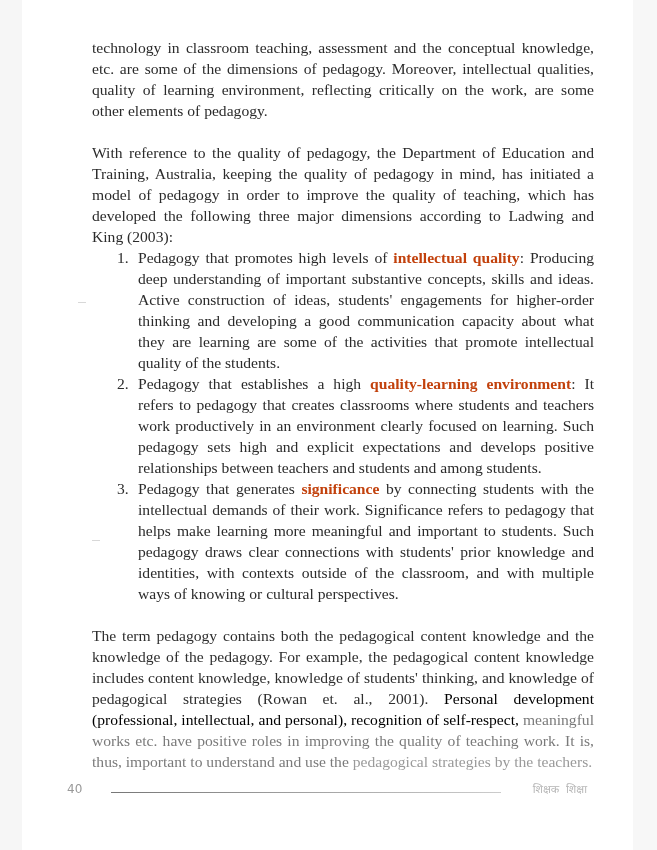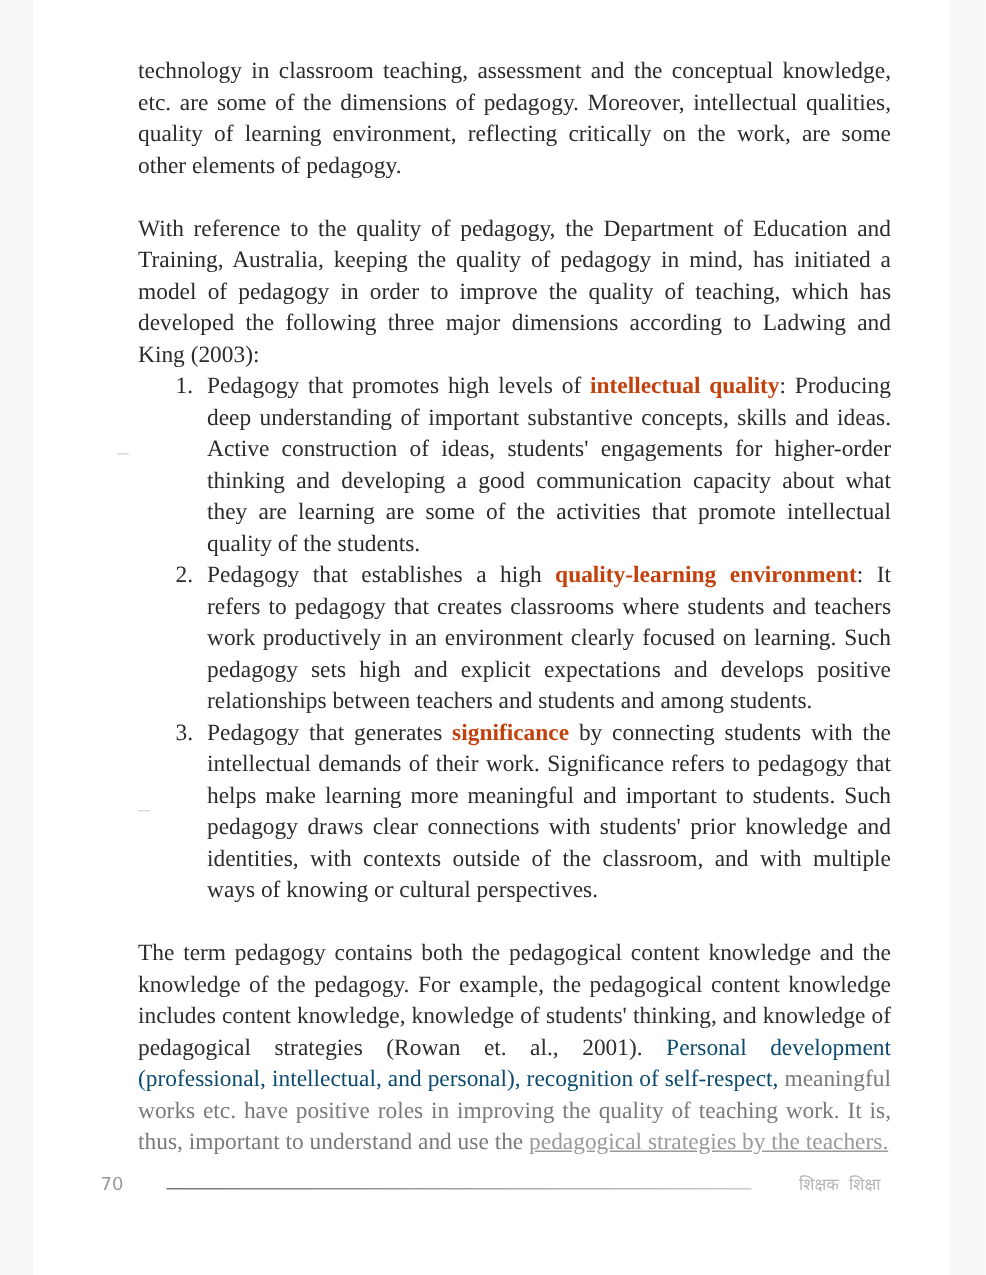--- a/index.html
+++ b/index.html
@@ -64,23 +64,23 @@
     }
     ol.dimensions li .num {
       position: absolute;
       left: 25px;
       top: 0;
     }
     b { font-weight: bold; color: #c2410c; }
     .fade-para {
       color: #2e2e2e;
     }
-    .fade-1 { color: #0c4a6e; }
+    .fade-1 { color: #000000; }
     .fade-2 { color: #7a7a7a; }
-    .fade-3 { color: #9a9a9a; text-decoration: underline; }
+    .fade-3 { color: #9a9a9a; }
     .footer {
       position: absolute;
       left: 67px;
       top: 782px;
       width: 520px;
       height: 20px;
       font-size: 13px;
       color: #a8a8a8;
     }
     .footer .page-num {
@@ -142,17 +142,17 @@
 
     <div class="para-gap"></div>
 
     <p class="fade-para"><span>The term pedagogy contains both the pedagogical content knowledge and the knowledge of the pedagogy. For example, the pedagogical content knowledge includes content knowledge, knowledge of students' thinking, and knowledge of pedagogical strategies (Rowan et. al., 2001). </span><span class="fade-1">Personal development (professional, intellectual, and personal), recognition of self-respect, </span><span class="fade-2">meaningful works etc. have positive roles in improving the quality of teaching work. It is, thus, important to understand and use the </span><span class="fade-3">pedagogical strategies by the teachers.</span></p>
   </div>
 
   <div class="speck" style="left:78px; top:302px;"></div>
   <div class="speck" style="left:92px; top:540px;"></div>
 
   <div class="footer">
-    <span class="page-num">70</span>
+    <span class="page-num">40</span>
     <div class="rule"></div>
     <span class="running-title">शिक्षक शिक्षा</span>
   </div>
 </div>
 
 </body></html>

